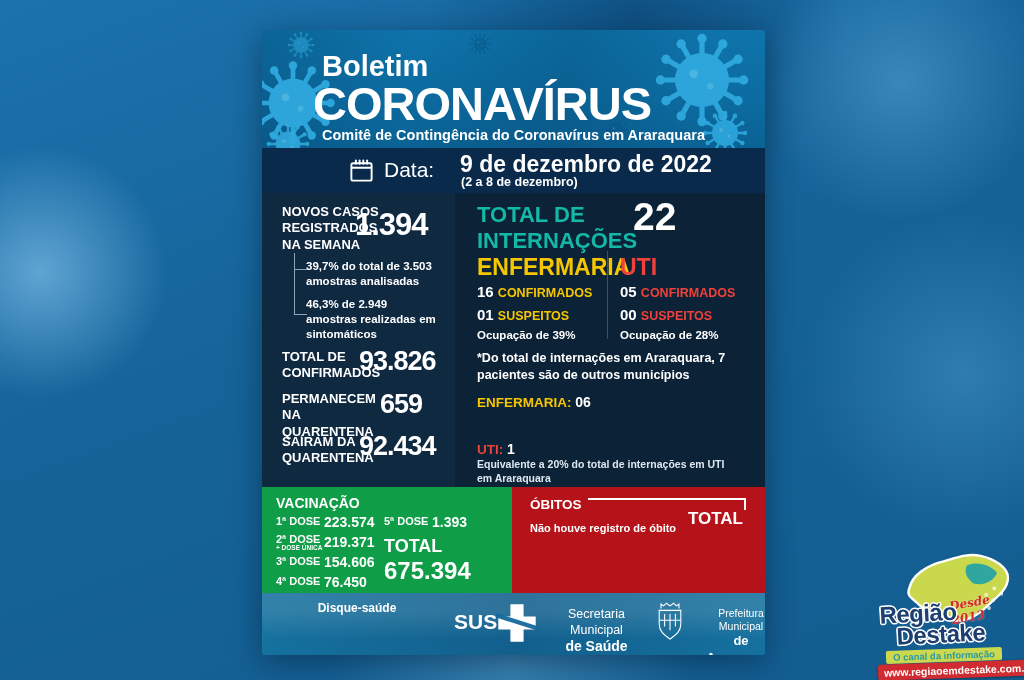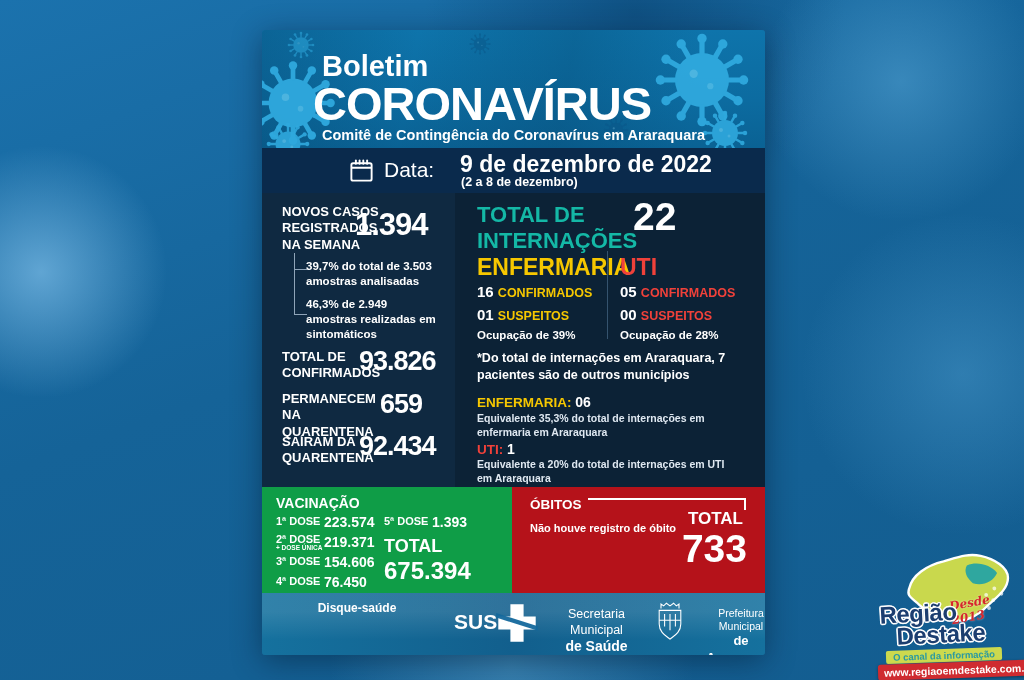--- a/index.html
+++ b/index.html
@@ -237,21 +237,20 @@
         <span class="lbl red">SUSPEITOS</span>
       </div>
       <div class="occup" style="left:165px;top:136px">Ocupação de 28%</div>
 
       <div class="rp-note">*Do total de internações em Araraquara, 7 pacientes são de outros municípios</div>
 
       <div class="eq-line" style="top:201px">
         <span class="yellow">ENFERMARIA:</span>
         <span class="val">06</span>
       </div>
-      <div class="eq-desc" style="top:219px">Equivalente 35,3% do total de internações em enfermaria em Araraquara</div>
 
       <div class="eq-line" style="top:248px">
         <span class="red">UTI:</span>
         <span class="val">1</span>
       </div>
       <div class="eq-desc" style="top:265px">Equivalente a 20% do total de internações em UTI em Araraquara</div>
     </div>
   </div>
 
   <div class="green-panel">
@@ -275,21 +274,20 @@
 
     <div class="gp-total-lbl">TOTAL</div>
     <div class="gp-total-val">675.394</div>
   </div>
 
   <div class="red-panel">
     <div class="ob-title">ÓBITOS</div>
     <div class="ob-line"></div>
     <div class="ob-note">Não houve registro de óbito</div>
     <div class="ob-total-lbl">TOTAL</div>
-    <div class="ob-total-val">733</div>
   </div>
 
   <div class="footer">
     <div class="ph-lbl">Disque-saúde</div>
     <div class="sus-txt">SUS</div>
     <svg class="sus-cross" viewBox="0 0 40 40">
       <path fill="#fff" d="M14 3h12v11h11v12H26v11H14V26H3V14h11z"></path>
       <path fill="#14689c" d="M1 15 L39 27 L39 23 L1 11 z" opacity=".95"></path>
     </svg>
     <div class="sec-block">

